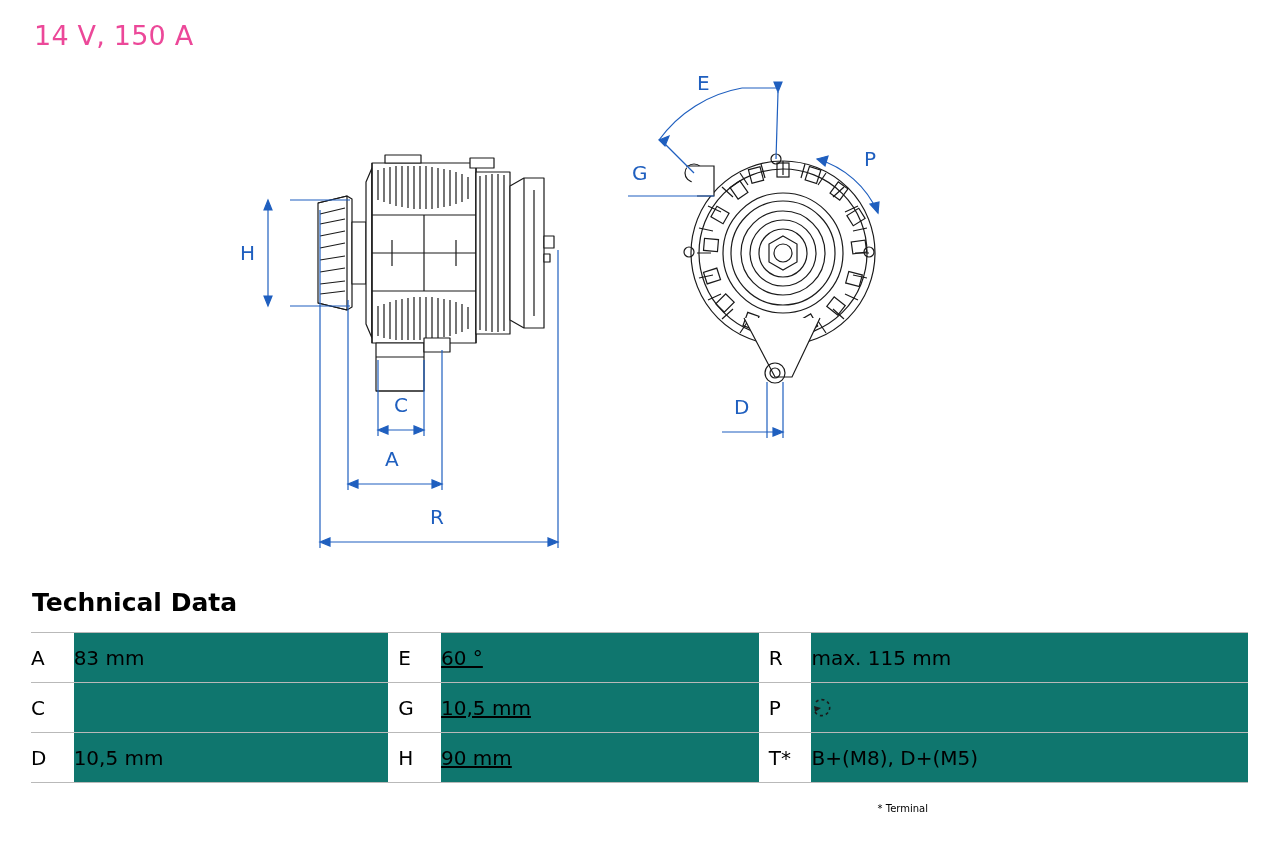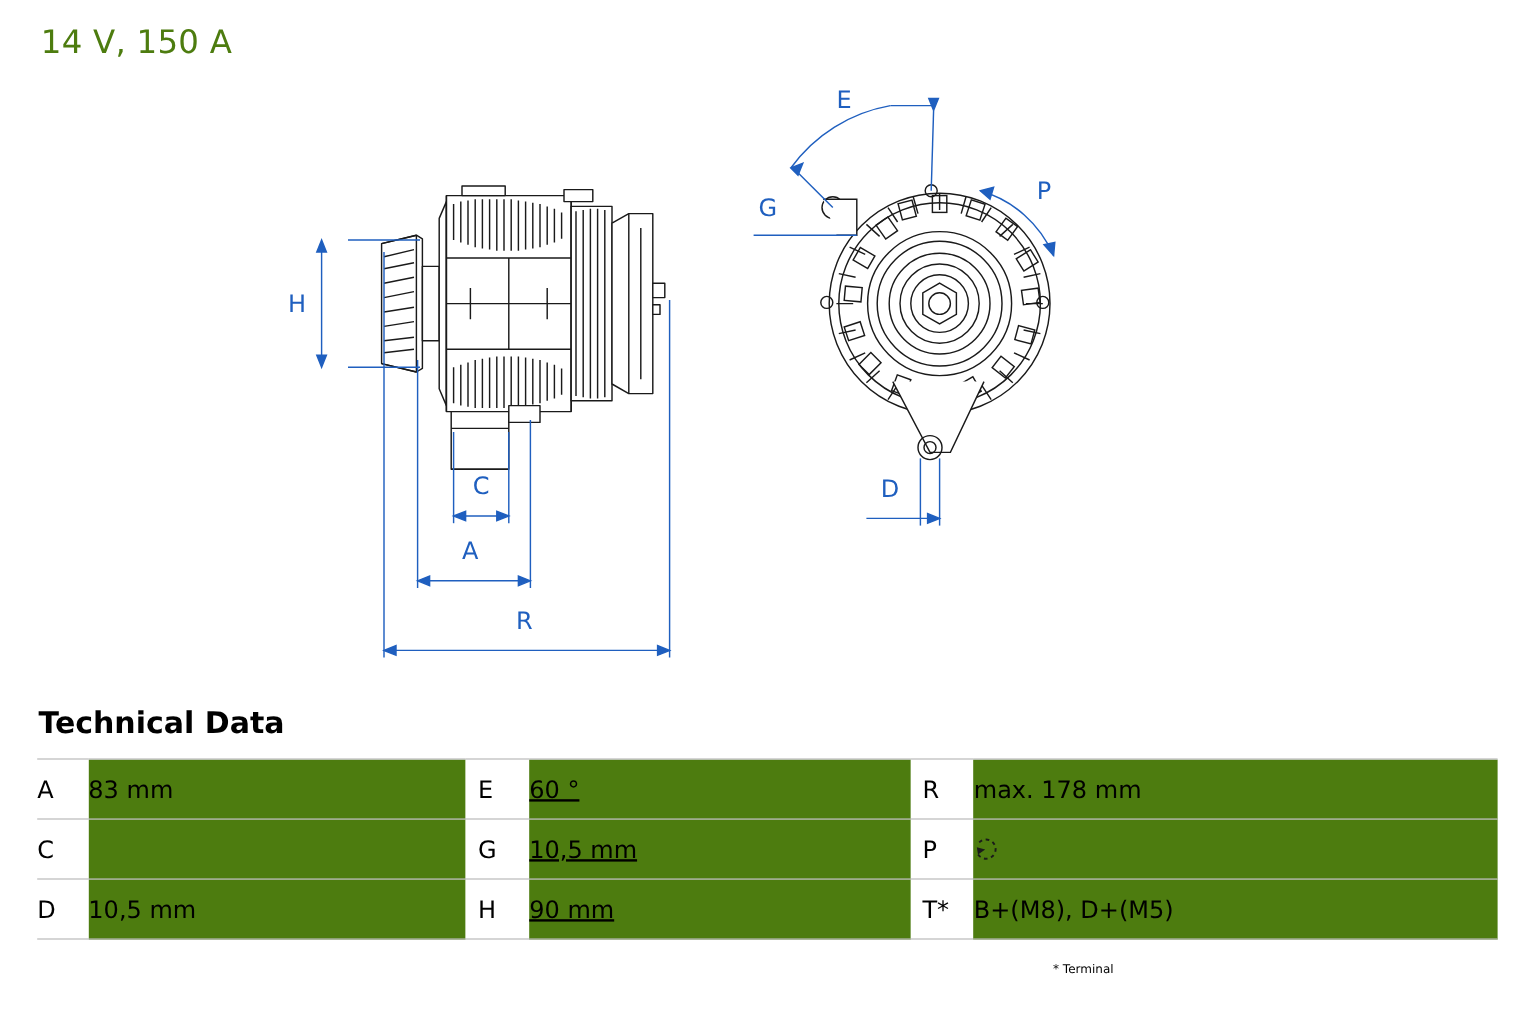--- a/index.html
+++ b/index.html
@@ -20,21 +20,21 @@
     width: 1280px;
     height: 853px;
   }
   .title {
     position: absolute;
     left: 34px;
     top: 20px;
     font-size: 27px;
     font-weight: 400;
     letter-spacing: 0.2px;
-    color: #4d7c0f;
+    color: #ec4899;
   }
   .drawing {
     position: absolute;
     left: 0;
     top: 0;
     width: 1280px;
     height: 590px;
   }
   .section-title {
     position: absolute;
@@ -60,21 +60,21 @@
     vertical-align: middle;
     padding: 0;
   }
   td.key {
     width: 42px;
     text-align: left;
     padding-left: 8px;
     background: #ffffff;
   }
   td.val {
-    background: #4d7c0f;
+    background: #0f766e;
     padding-left: 12px;
   }
   td.val.c1 { width: 310px; }
   td.val.c2 { width: 313px; text-decoration: underline; }
   td.val.c3 { width: 430px; }
   td.key.k2 { padding-left: 10px; }
   td.key.k3 { padding-left: 10px; }
   .footnote {
     position: absolute;
     right: 352px;
@@ -279,21 +279,21 @@
   <div class="section-title">Technical Data</div>
 
   <table class="tech">
     <tbody>
       <tr>
         <td class="key">A</td>
         <td class="val c1">83 mm</td>
         <td class="key k2">E</td>
         <td class="val c2">60 °</td>
         <td class="key k3">R</td>
-        <td class="val c3">max. 178 mm</td>
+        <td class="val c3">max. 115 mm</td>
       </tr>
       <tr>
         <td class="key">C</td>
         <td class="val c1"></td>
         <td class="key k2">G</td>
         <td class="val c2">10,5 mm</td>
         <td class="key k3">P</td>
         <td class="val c3">
           <span class="p-icon">
             <svg viewBox="0 0 26 24" width="26" height="24" fill="none" stroke="#1a1a1a" stroke-width="1.6">

